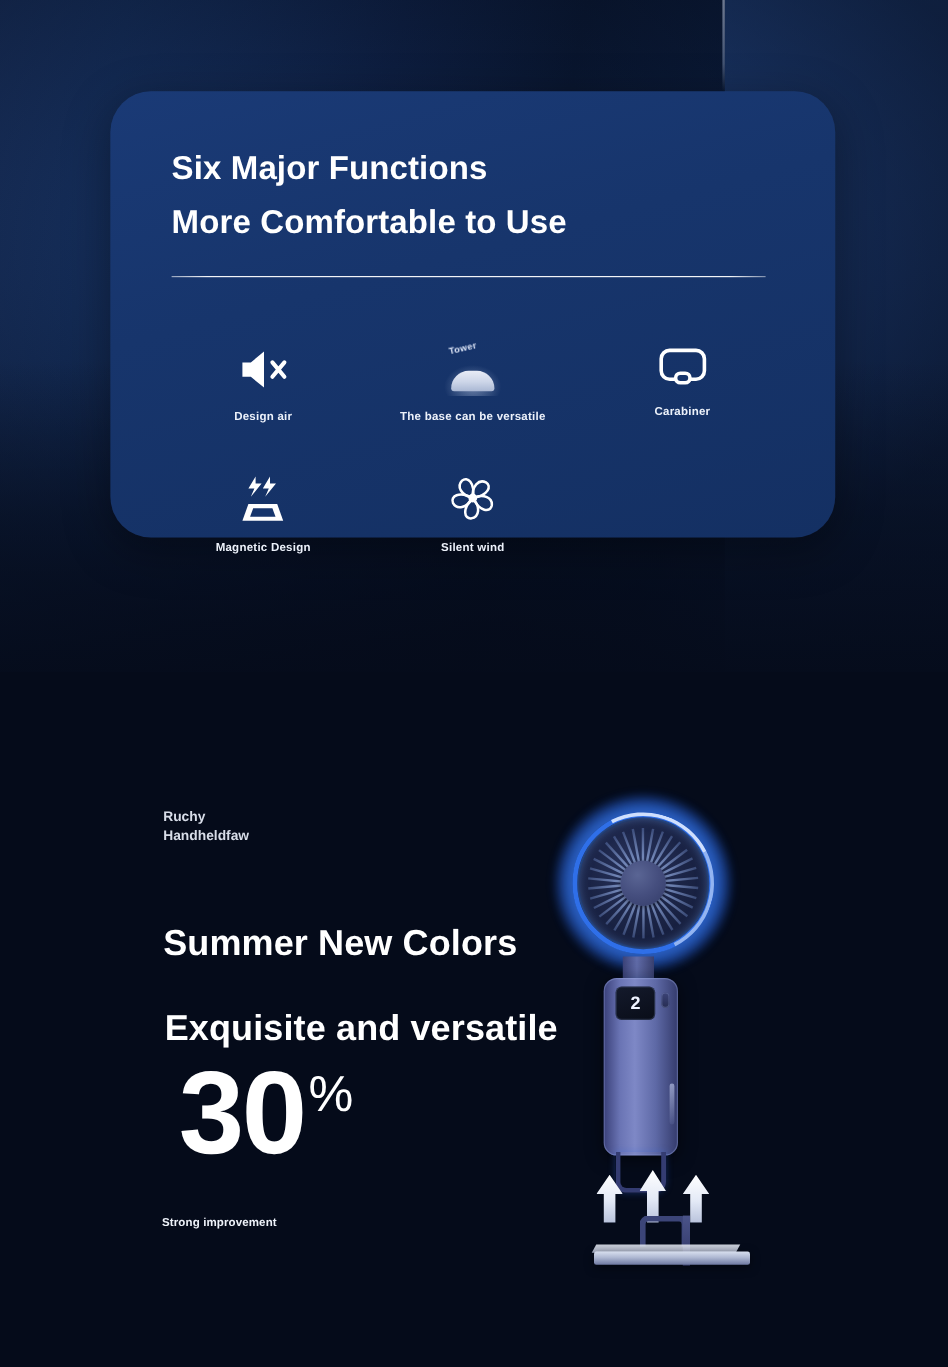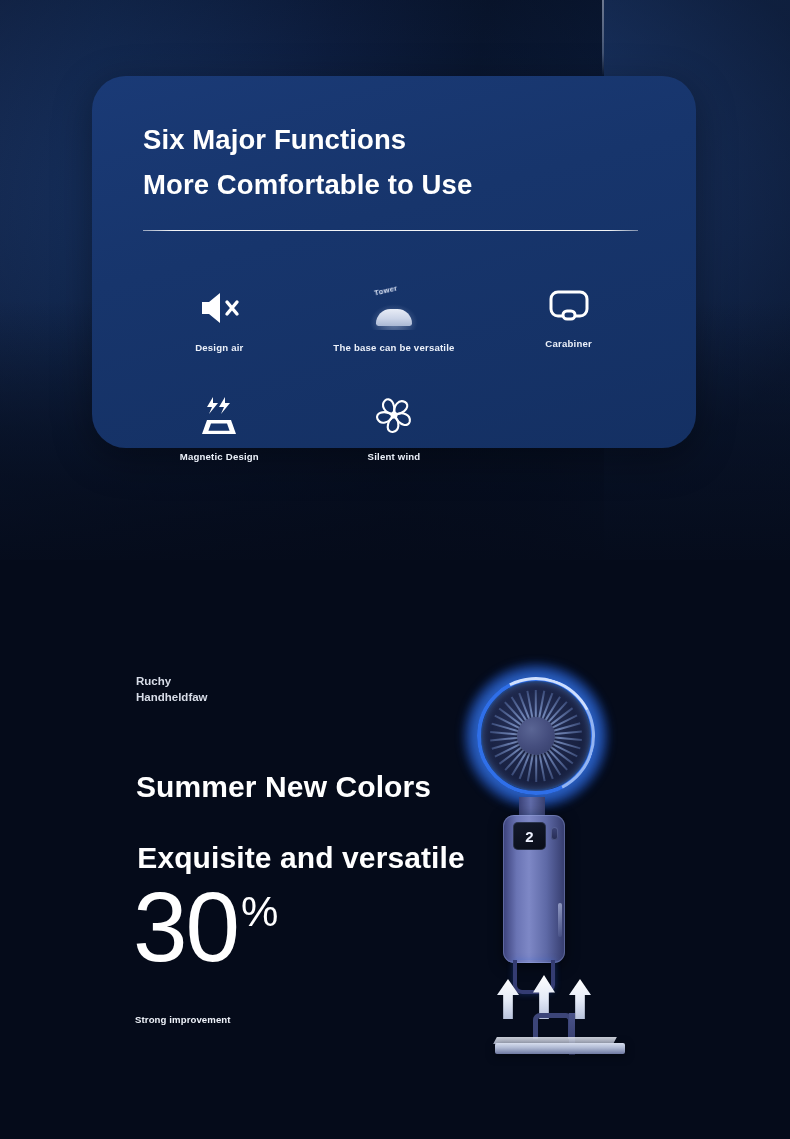--- a/index.html
+++ b/index.html
@@ -102,21 +102,21 @@
     color:#fff; font-size:30px; font-weight:bold; line-height:2.35;
     letter-spacing:.1px;
   }
   .headline .hl2 { display:block;text-align:center; }
   .stat {
     position:absolute; left:133px; top:885px;
     display:flex; align-items:flex-start;
     color:#fff;
   }
   .stat .num {
-    font-size:98px; font-weight:normal; line-height:.86; letter-spacing:-2px;
+    font-size:98px; font-weight:bold; line-height:.86; letter-spacing:-2px;margin-left:16px;
   }
   .stat .pct {
     font-size:42px; font-weight:normal; line-height:1; margin-top:6px; margin-left:3px;
   }
   .stat-cap {
     position:absolute; left:135px; top:1014px;
     color:#eef2f9; font-size:9.6px; font-weight:bold; letter-spacing:.1px;
   }
 
   

